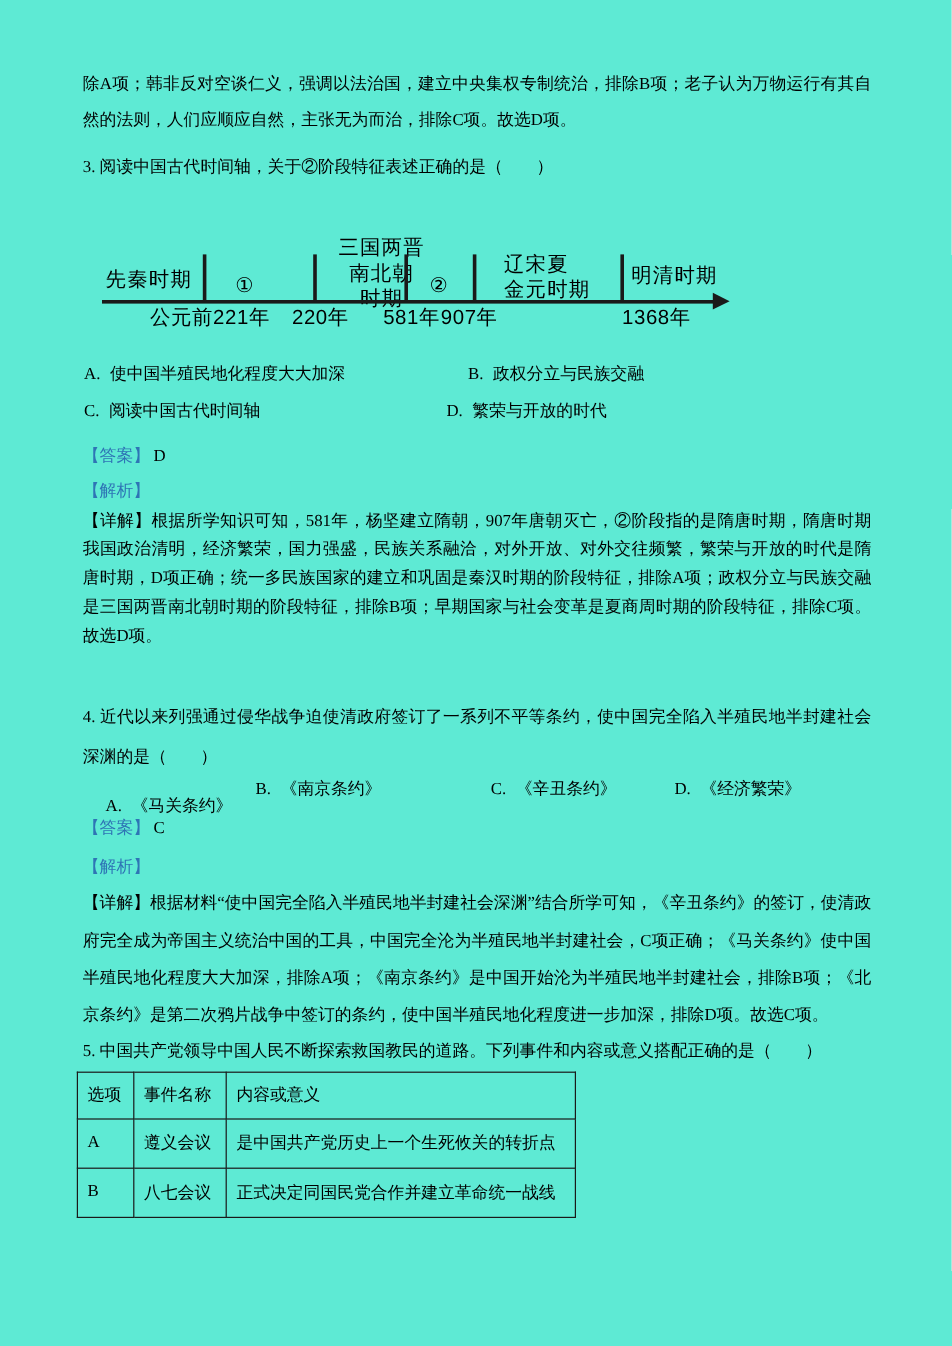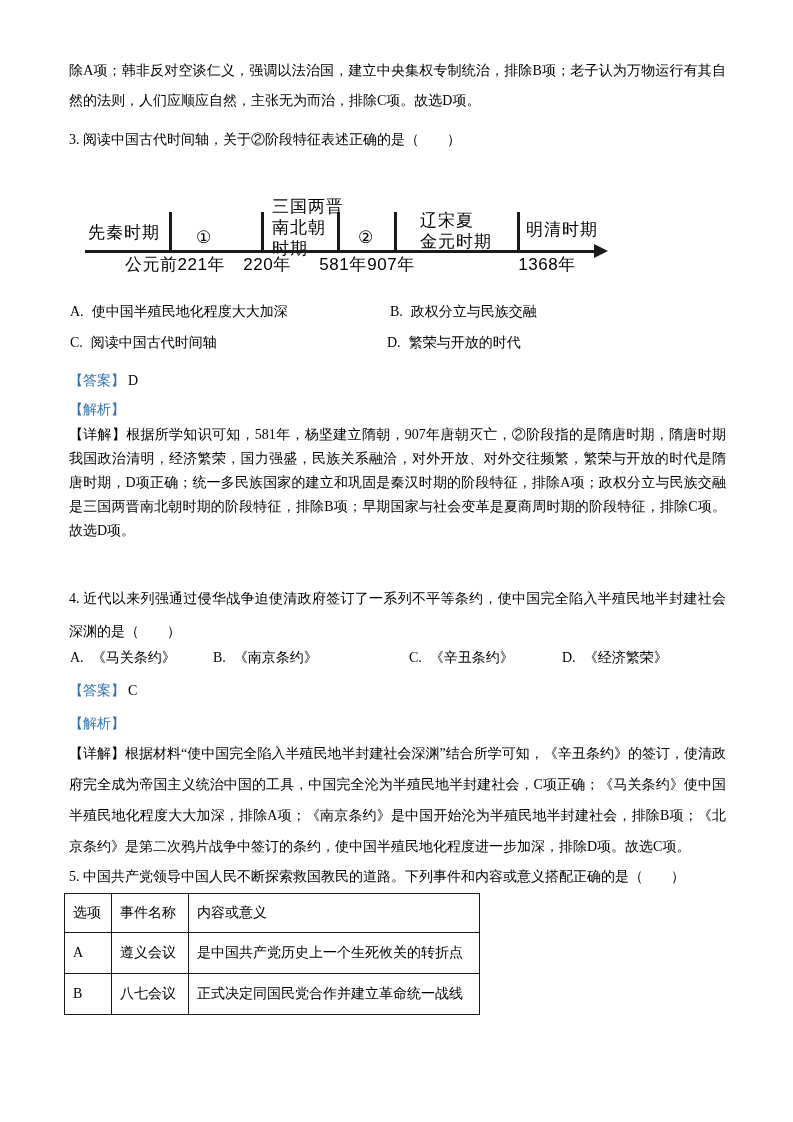--- a/index.html
+++ b/index.html
@@ -1,20 +1,20 @@
 <!DOCTYPE html>
 <html><head>
 <meta charset="utf-8">
 <style>
   html,body{margin:0;padding:0;background:#e8e8e8;}
   .page{
     position:relative;
     width:793px;height:1122px;
     margin:0 auto;
-    background:#ffffff;
+    background:#5eead4;
     font-family:"Liberation Serif","DejaVu Serif",serif;
     font-size:14px;color:#000;
     overflow:hidden;
   }
   .abs{position:absolute;}
   .para{
     left:69px;width:657px;
     text-align:justify;
     line-height:30px;
   }
@@ -60,21 +60,21 @@
 
 <div class="page">
 
   <div class="abs para" style="top:56px;">除A项；韩非反对空谈仁义，强调以法治国，建立中央集权专制统治，排除B项；老子认为万物运行有其自然的法则，人们应顺应自然，主张无为而治，排除C项。故选D项。</div>
 
   <div class="abs qline" style="top:125px;">3. 阅读中国古代时间轴，关于②阶段特征表述正确的是（　　）</div>
 
   <div class="abs timeline">
     <span class="tl-label" style="left:19px;top:42px;">先秦时期</span>
     <span class="tl-num" style="left:127px;top:49px;">①</span>
-    <span class="tl-label" style="left:203px;top:16px;">三国两晋
+    <span class="tl-label" style="left:213px;top:16px;text-align:center;">三国两晋
 南北朝
 时期</span>
     <span class="tl-num" style="left:289px;top:49px;">②</span>
     <span class="tl-label" style="left:351px;top:30px;">辽宋夏
 金元时期</span>
     <span class="tl-label" style="left:457px;top:39px;">明清时期</span>
 
     <div class="tl-base"></div>
     <div class="tl-arrow"></div>
     <div class="tl-tick" style="left:100px;"></div>
@@ -95,37 +95,37 @@
       <span class="opt-label">A.</span><span>使中国半殖民地化程度大大加深</span>
     </span>
     <span class="opt" style="left:321px;">
       <span class="opt-label">B.</span><span>政权分立与民族交融</span>
     </span>
   </div>
   <div class="abs optrow" style="top:334px;">
     <span class="opt" style="left:1px;">
       <span class="opt-label">C.</span><span>阅读中国古代时间轴</span>
     </span>
-    <span class="opt" style="left:318px;">
+    <span class="opt" style="left:303px;">
       <span class="opt-label">D.</span><span>繁荣与开放的时代</span>
     </span>
   </div>
 
   <div class="abs ansline" style="top:371px;">
     <span class="tag">【答案】</span><span class="ansval">D</span>
   </div>
   <div class="abs ansline" style="top:400px;">
     <span class="tag">【解析】</span>
   </div>
   <div class="abs para detail" style="top:423px;">【详解】根据所学知识可知，581年，杨坚建立隋朝，907年唐朝灭亡，②阶段指的是隋唐时期，隋唐时期我国政治清明，经济繁荣，国力强盛，民族关系融洽，对外开放、对外交往频繁，繁荣与开放的时代是隋唐时期，D项正确；统一多民族国家的建立和巩固是秦汉时期的阶段特征，排除A项；政权分立与民族交融是三国两晋南北朝时期的阶段特征，排除B项；早期国家与社会变革是夏商周时期的阶段特征，排除C项。故选D项。</div>
 
   <div class="abs para" style="top:582px;line-height:33px;">4. 近代以来列强通过侵华战争迫使清政府签订了一系列不平等条约，使中国完全陷入半殖民地半封建社会深渊的是（　　）</div>
 
   <div class="abs optrow" style="top:649px;">
-    <span class="opt" style="left:1px;">
+    <span class="opt" style="left:19px;margin-top:14px;">
       <span class="opt-label">A.</span><span>《马关条约》</span>
     </span>
     <span class="opt" style="left:144px;">
       <span class="opt-label">B.</span><span>《南京条约》</span>
     </span>
     <span class="opt" style="left:340px;">
       <span class="opt-label">C.</span><span>《辛丑条约》</span>
     </span>
     <span class="opt" style="left:493px;">
       <span class="opt-label">D.</span><span>《经济繁荣》</span>

